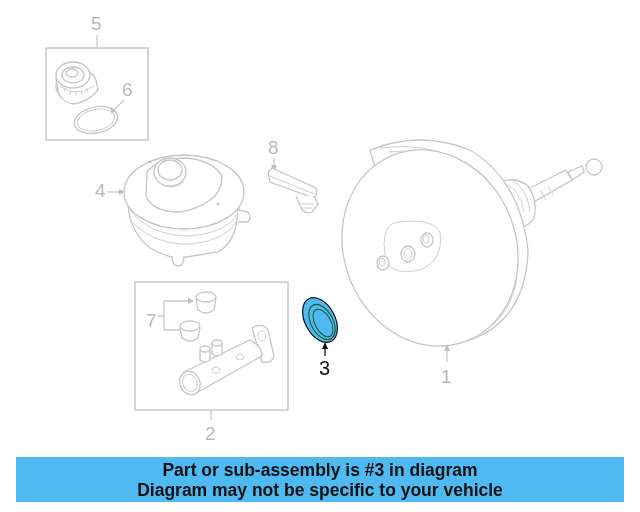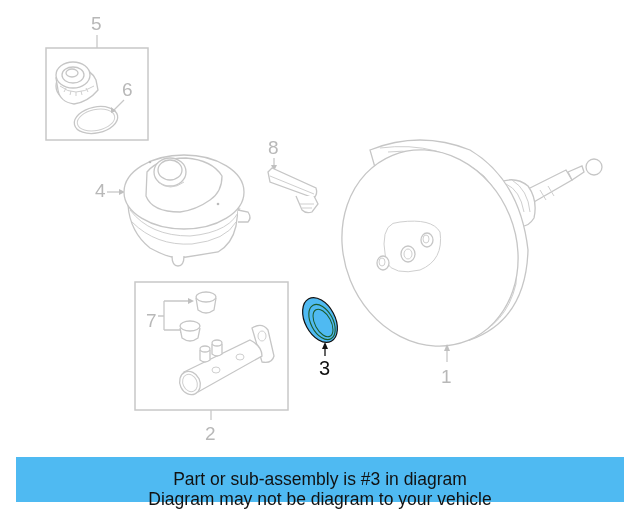--- a/index.html
+++ b/index.html
@@ -8,21 +8,21 @@
   .callout { font-family: "Liberation Sans", sans-serif; font-size: 19px; fill: #b8b8b8; }
   .callout-hl { font-family: "Liberation Sans", sans-serif; font-size: 20px; fill: #111111; }
   .line { fill: none; stroke: #c8c8c8; stroke-width: 1.3; }
   .line-thin { fill: none; stroke: #cfcfcf; stroke-width: 1; }
   .part { fill: #ffffff; stroke: #c6c6c6; stroke-width: 1.3; }
   .box { fill: #ffffff; stroke: #c8c8c8; stroke-width: 1.5; }
   #banner {
     position: absolute; left: 16px; top: 457px; width: 608px; height: 45px;
     background: #4fbaf2; color: #111111; text-align: center;
     font-family: "Liberation Sans", sans-serif; font-size: 17.5px; line-height: 20px;
-    padding-top: 12px; box-sizing: border-box;
+    padding-top: 3px; box-sizing: border-box; font-weight: bold;
   }
   #banner div { white-space: nowrap; }
 </style>
 </head>
 <body>
 
 <svg id="diagram" viewBox="0 0 640 512" xmlns="http://www.w3.org/2000/svg">
 
   <g>
     <text class="callout" x="91" y="30">5</text>
@@ -147,14 +147,14 @@
       <ellipse class="line-thin" cx="426" cy="239" rx="3" ry="4"></ellipse>
     </g>
     <line class="line" x1="447" y1="348" x2="447" y2="362"></line>
     <path d="M447 344 L444 351 L450 351 Z" fill="#c0c0c0"></path>
     <text class="callout" x="441" y="383">1</text>
   </g>
 </svg>
 
 <div id="banner">
   <div>Part or sub-assembly is #3 in diagram</div>
-  <div>Diagram may not be diagram to your vehicle</div>
+  <div>Diagram may not be specific to your vehicle</div>
 </div>
 
 </body></html>

